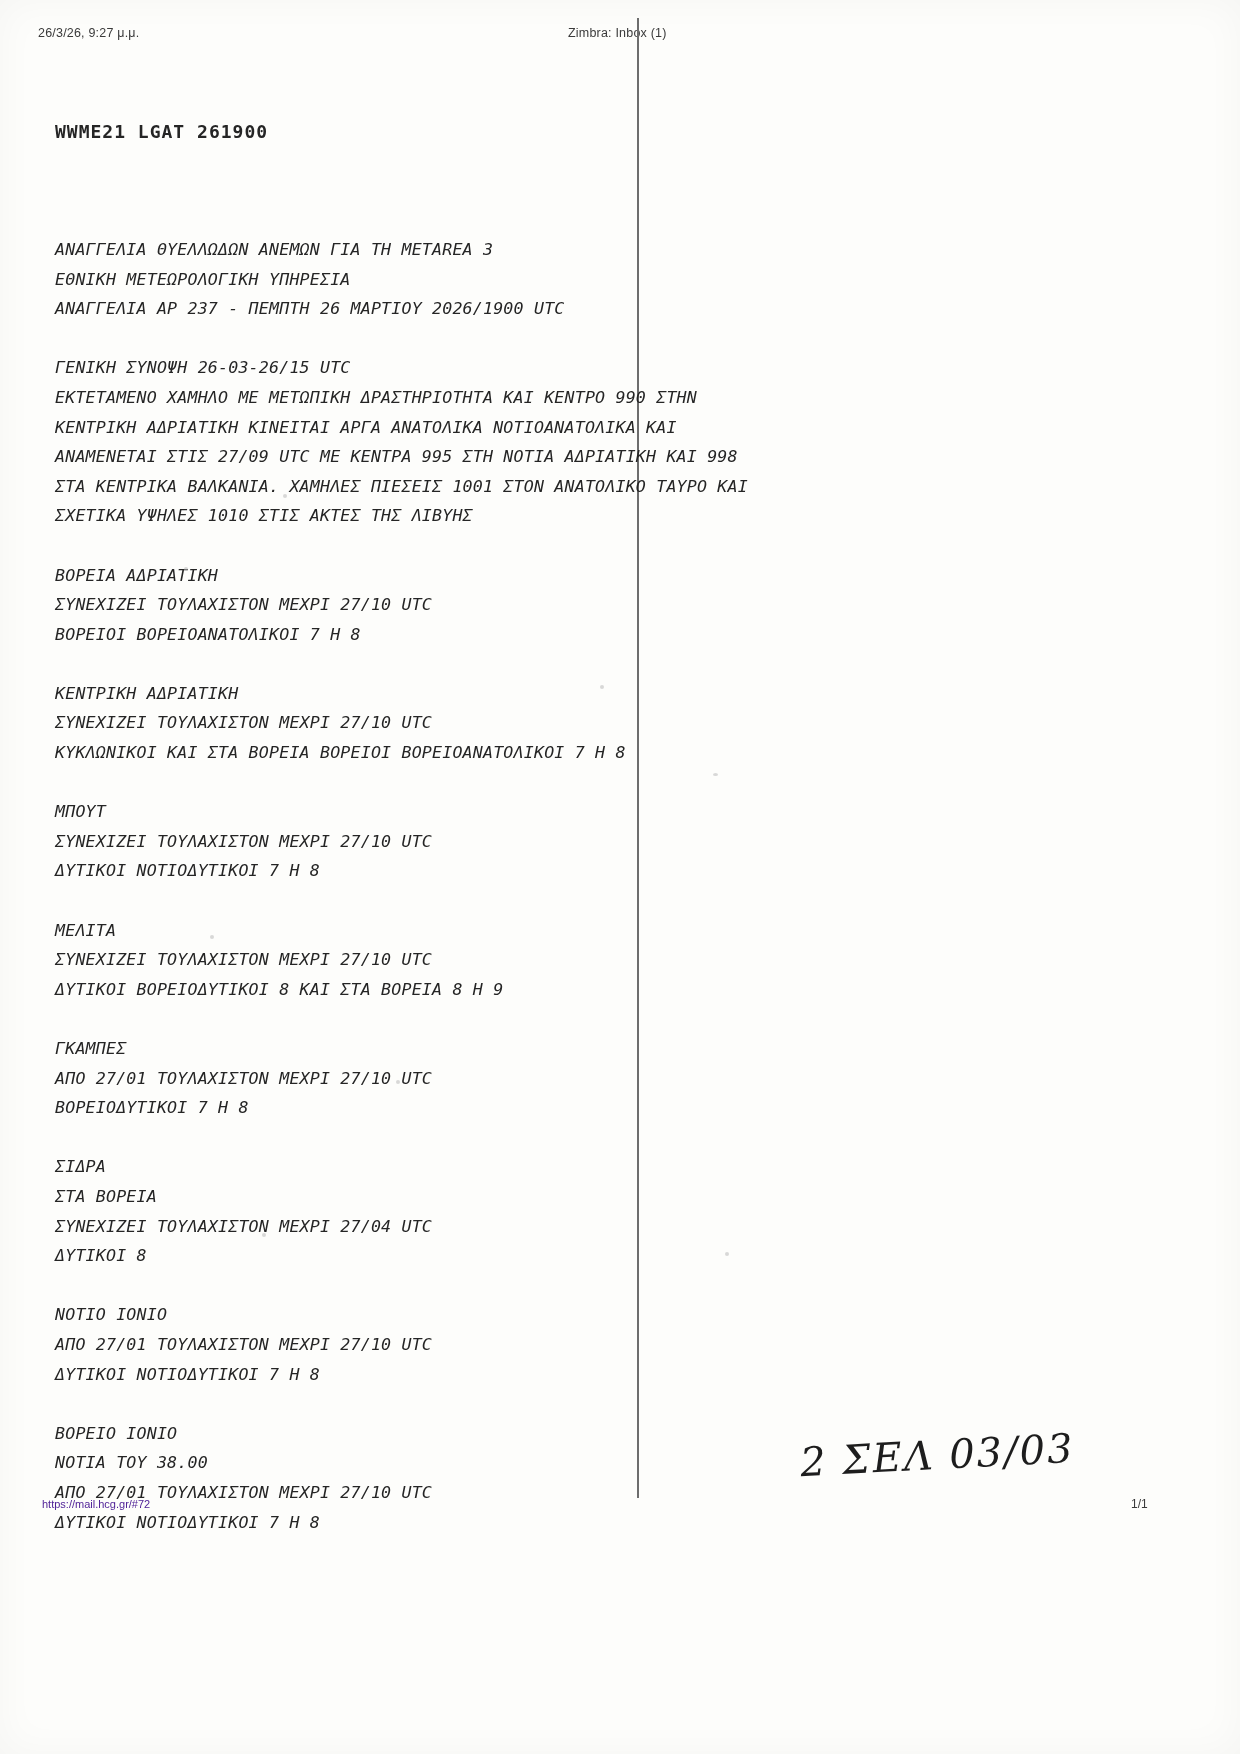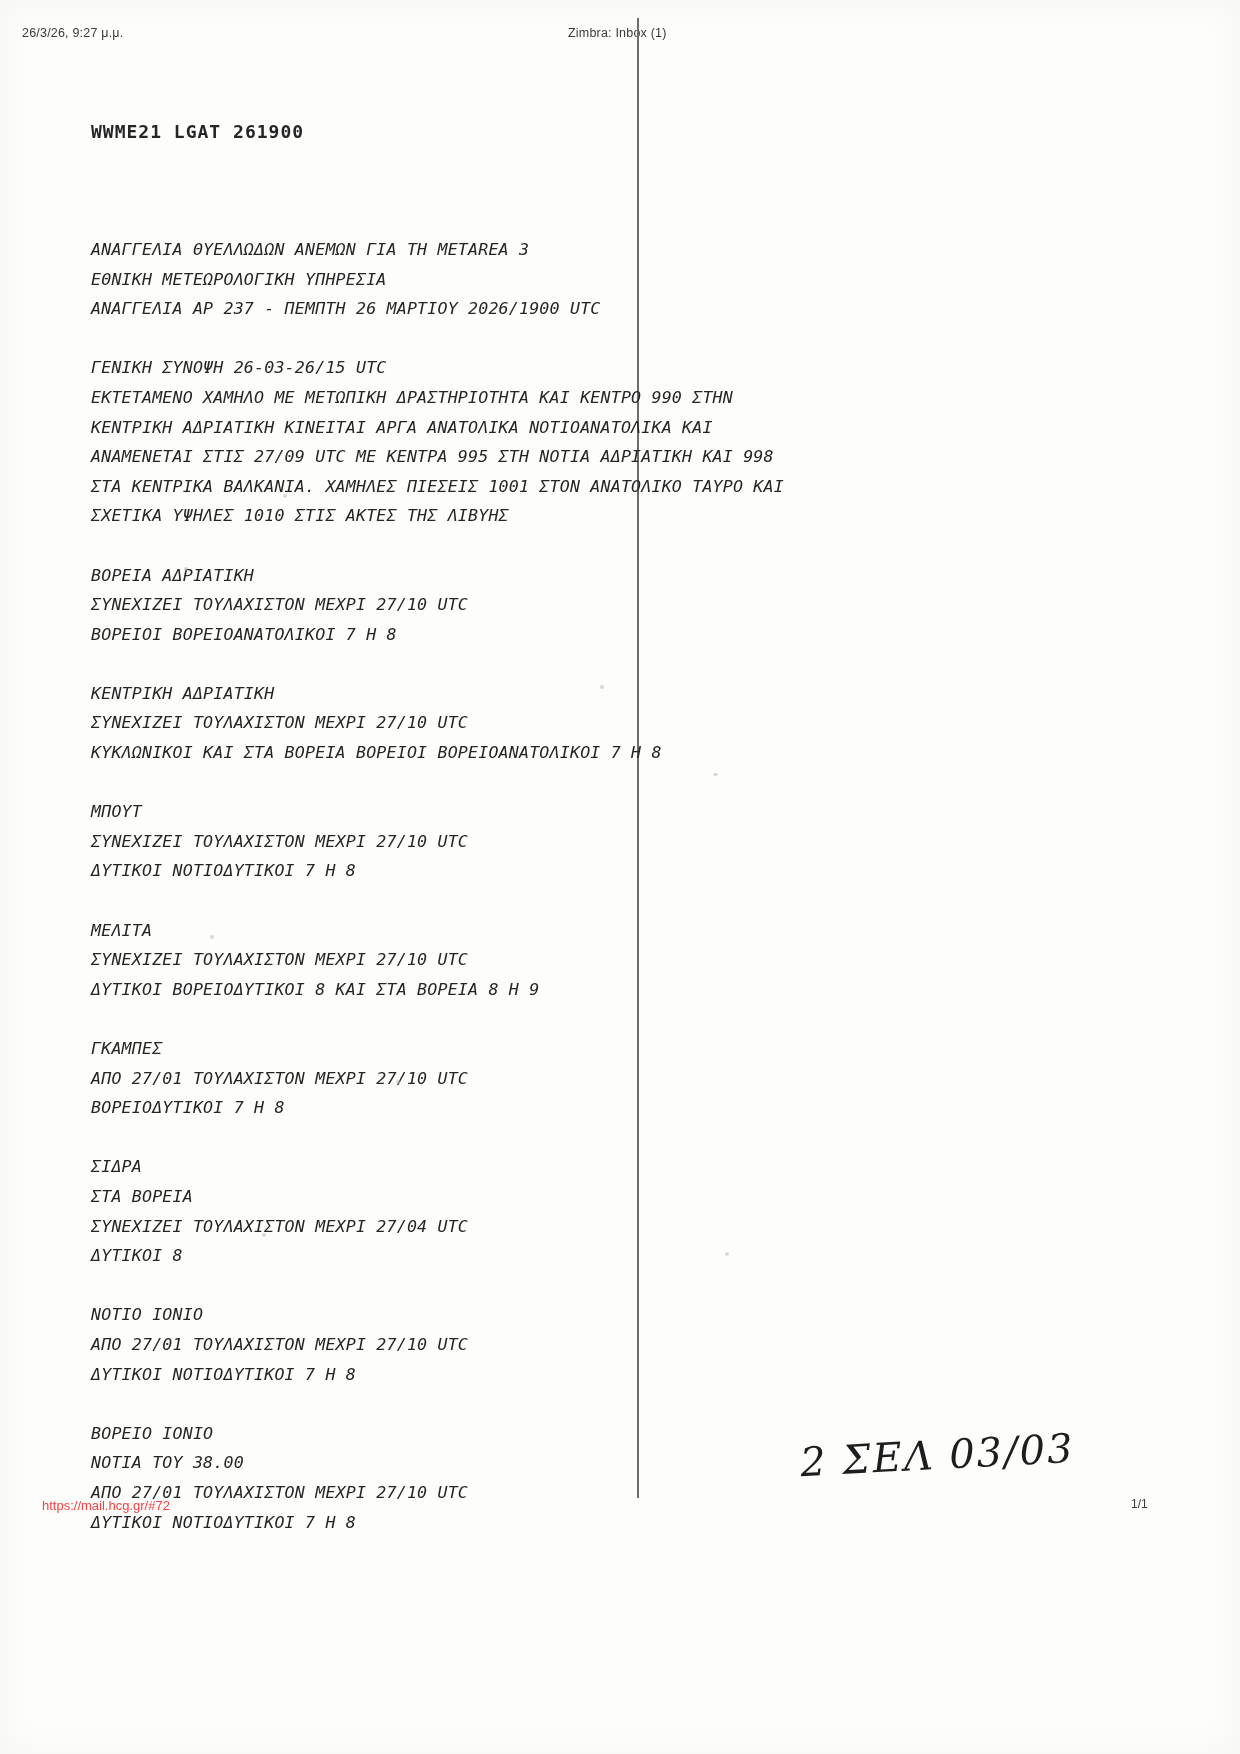--- a/index.html
+++ b/index.html
@@ -33,21 +33,21 @@
     top: 26px;
     left: 0;
     right: 0;
     height: 20px;
     font-family: "Liberation Sans", sans-serif;
     font-size: 12.5px;
     color: #3a3a3a;
   }
   .hdr-left {
     position: absolute;
-    left: 22px;
+    left: 38px;
     top: 0;
     letter-spacing: 0.2px;
   }
   .hdr-center {
     position: absolute;
     left: 568px;
     top: 0;
     letter-spacing: 0.2px;
   }
   .vrule {
@@ -56,22 +56,22 @@
     top: 18px;
     width: 2px;
     height: 1480px;
     background: #6d6d6d;
   }
   .footer-url {
     position: absolute;
     left: 42px;
     top: 1498px;
     font-family: "Liberation Sans", sans-serif;
-    font-size: 13px;
-    color: #ef4444;
+    font-size: 11px;
+    color: #4c1d95;
   }
   .footer-page {
     position: absolute;
     left: 1131px;
     top: 1497px;
     font-family: "Liberation Sans", sans-serif;
     font-size: 12px;
     color: #3a3a3a;
     text-align: center;
   }
@@ -91,21 +91,20 @@
     position: absolute;
     left: 55px;
     top: 58px;
     width: 900px;
     font-family: "DejaVu Sans Mono", monospace;
     font-size: 16.6px;
     line-height: 29.6px;
     color: #252525;
     white-space: pre-wrap;
     letter-spacing: 0.2px;
-    margin-left: 36px;
   }
   .title-line {
     font-size: 18px;
     font-weight: bold;
     letter-spacing: 1px;
     margin-bottom: 29px;
     display: block;
   }
   .blk {
     display: block;

